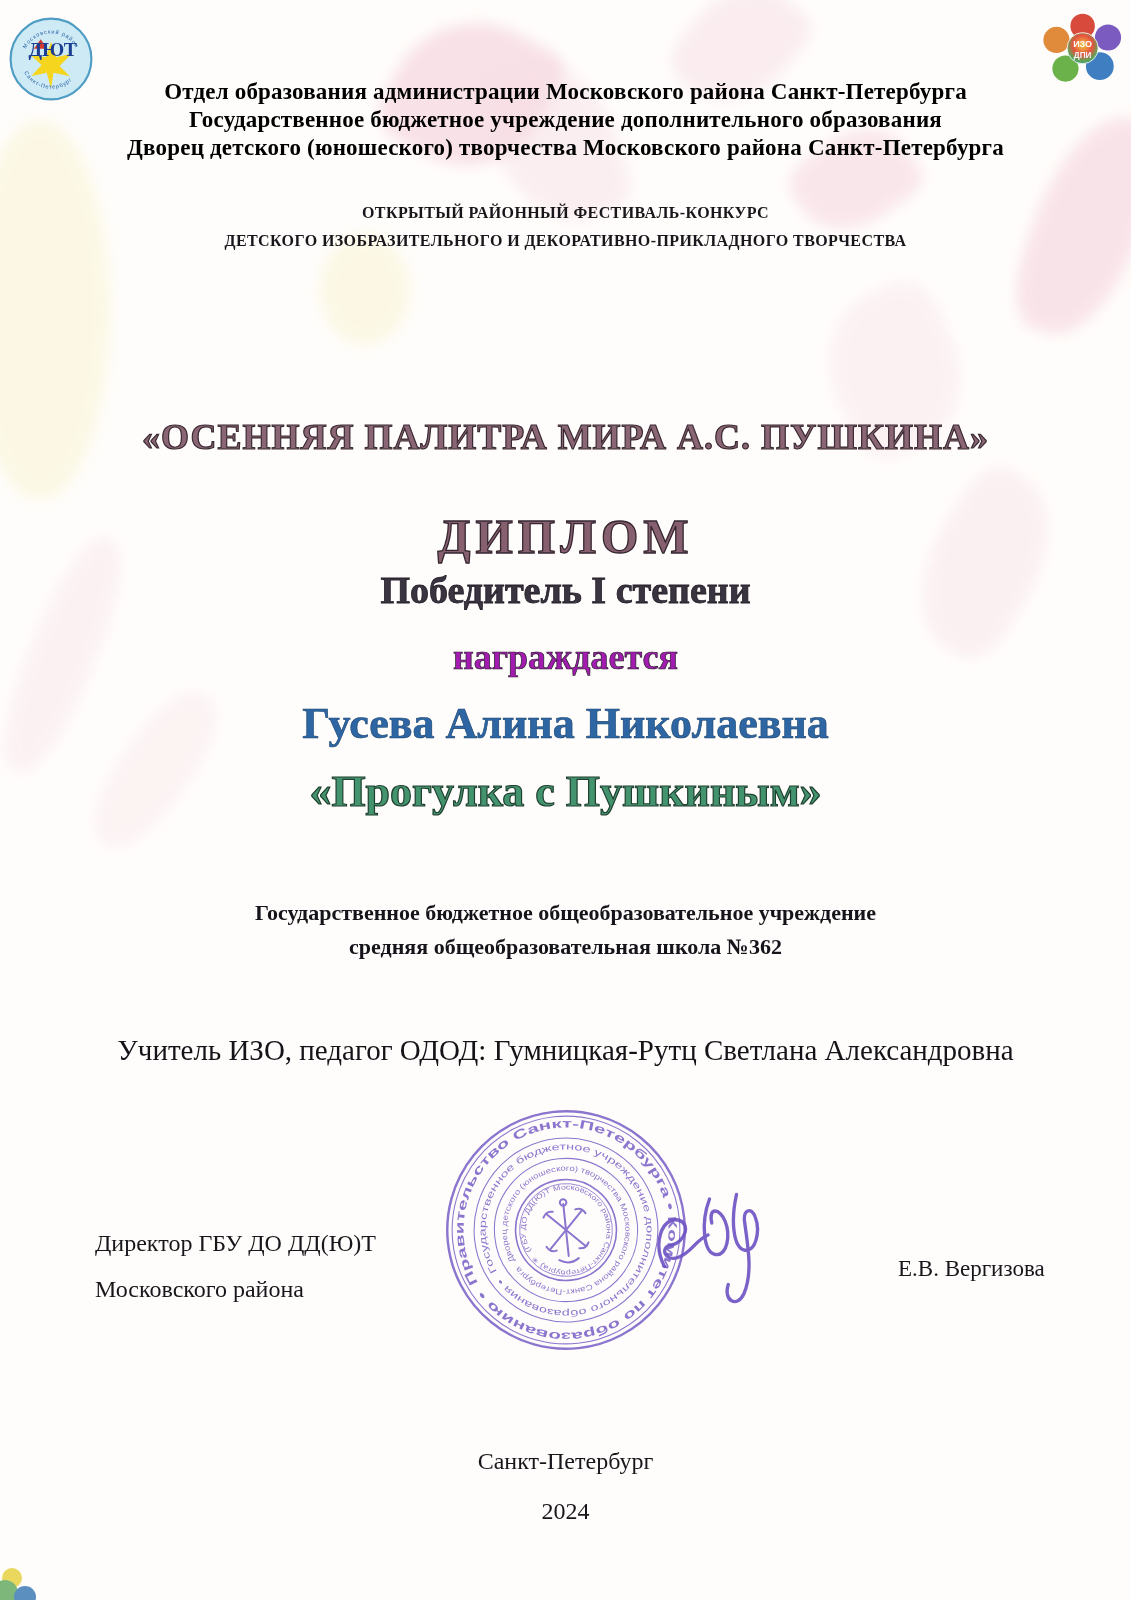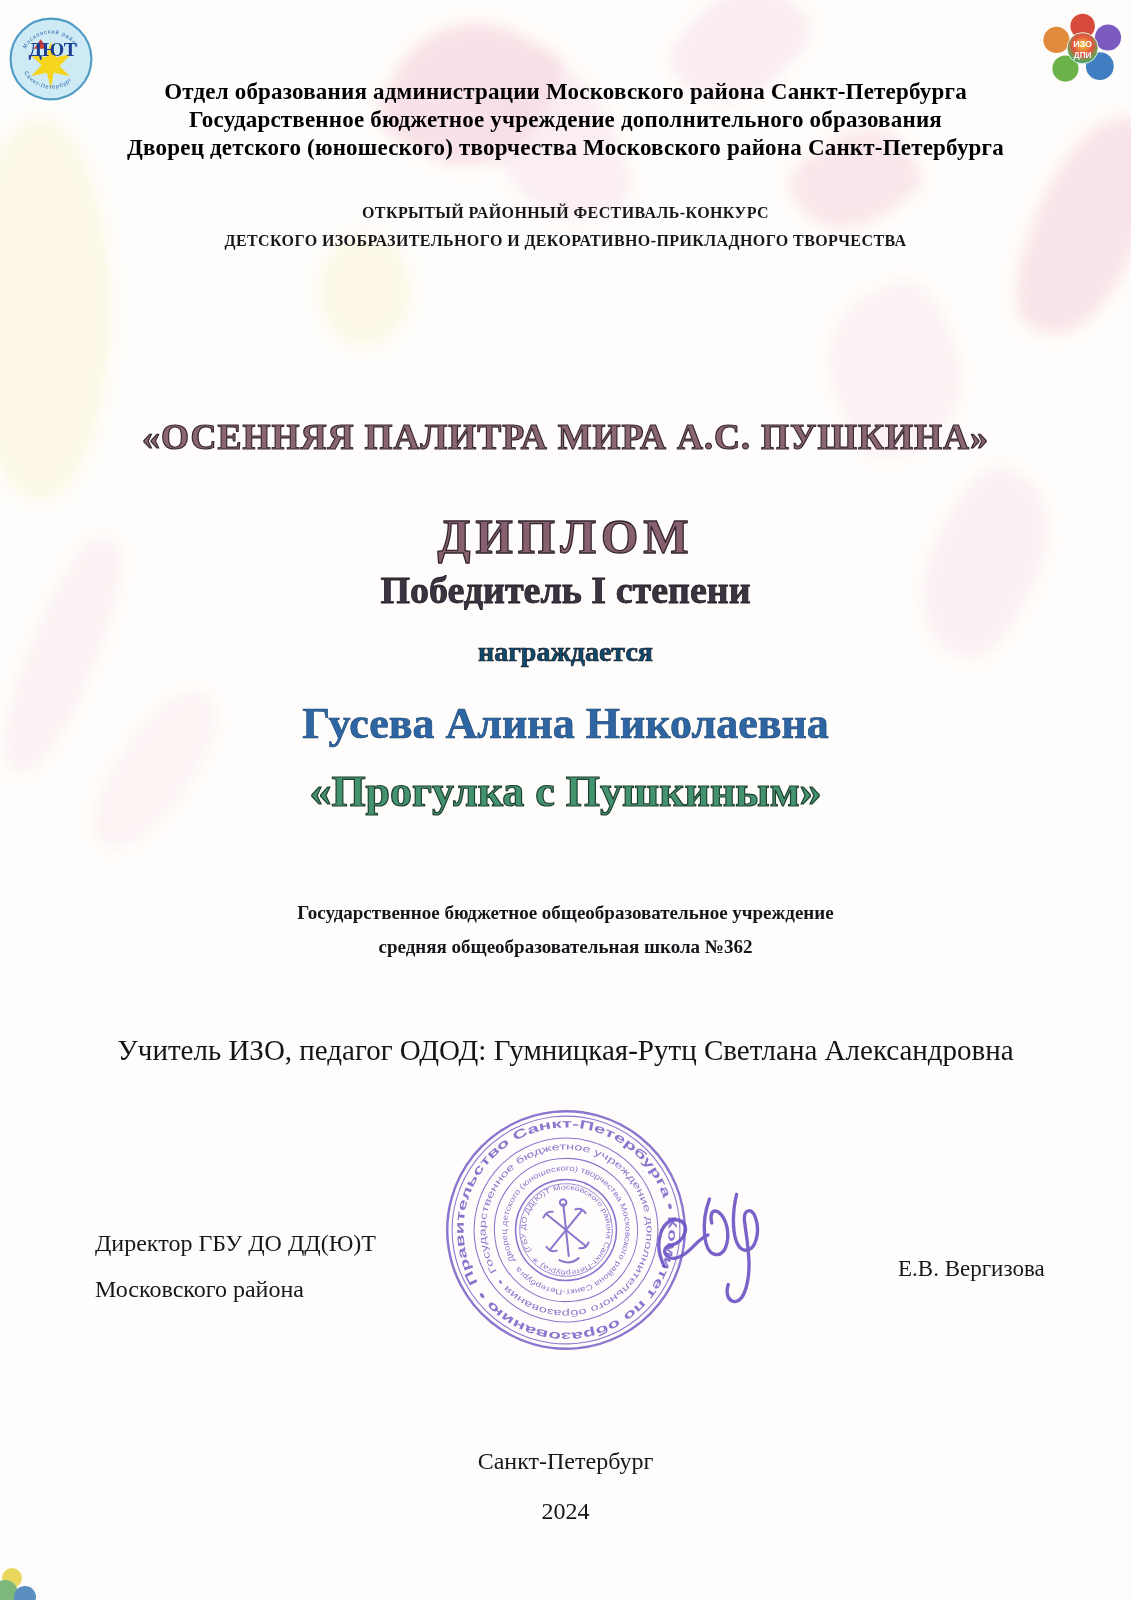--- a/index.html
+++ b/index.html
@@ -36,25 +36,25 @@
   .fest{top:199px;font-weight:700;font-size:16px;line-height:28px;letter-spacing:.4px;color:#18161a;}
   .title{
     top:370px;font-weight:700;font-size:36px;letter-spacing:1px;
     color:#8a6573;-webkit-text-stroke:1.2px #3a2a33;text-stroke:1.2px #3a2a33;margin-top:46px;
   }
   .diploma{
     top:496px;font-weight:700;font-size:48px;letter-spacing:5px;
     color:#876070;margin-top:13px;-webkit-text-stroke:1.3px #352630;
   }
   .degree{top:568px;font-weight:700;font-size:38px;color:#3a3340;-webkit-text-stroke:.8px #211c26;}
-  .awarded{top:636px;font-weight:700;font-size:28px;color:#0c4a6e;-webkit-text-stroke:.7px #201b24;}
+  .awarded{top:636px;font-weight:700;font-size:36px;color:#a21caf;-webkit-text-stroke:.7px #201b24;}
   .recipient{top:698px;font-weight:700;font-size:44px;color:#2d66a3;-webkit-text-stroke:.6px #1c4470;}
   .artwork{top:766px;font-weight:700;font-size:44px;color:#44936f;-webkit-text-stroke:1.2px #20402f;}
   .nomination{top:838px;font-weight:700;font-size:33px;color:#2f7d55;-webkit-text-stroke:.6px #1d4330;}
-  .school{top:896px;font-weight:700;font-size:19px;line-height:34px;color:#15141a;}
+  .school{top:896px;font-weight:700;font-size:22px;line-height:34px;color:#15141a;}
   .teacher{top:1034px;font-size:29px;color:#141318;}
   .director1{position:absolute;left:95px;top:1230px;font-size:24px;}
   .director2{position:absolute;left:95px;top:1276px;font-size:24px;}
   .dirname{position:absolute;left:898px;top:1256px;font-size:23px;}
   .city{top:1448px;font-size:24px;}
   .year{top:1498px;font-size:24px;}
   
   .logo-left{position:absolute;left:8px;top:16px;width:86px;height:86px;}
   .logo-right{position:absolute;left:1036px;top:8px;width:90px;height:86px;}
   .stamp{position:absolute;left:444px;top:1108px;width:244px;height:244px;opacity:.88;transform:rotate(-6deg);}

